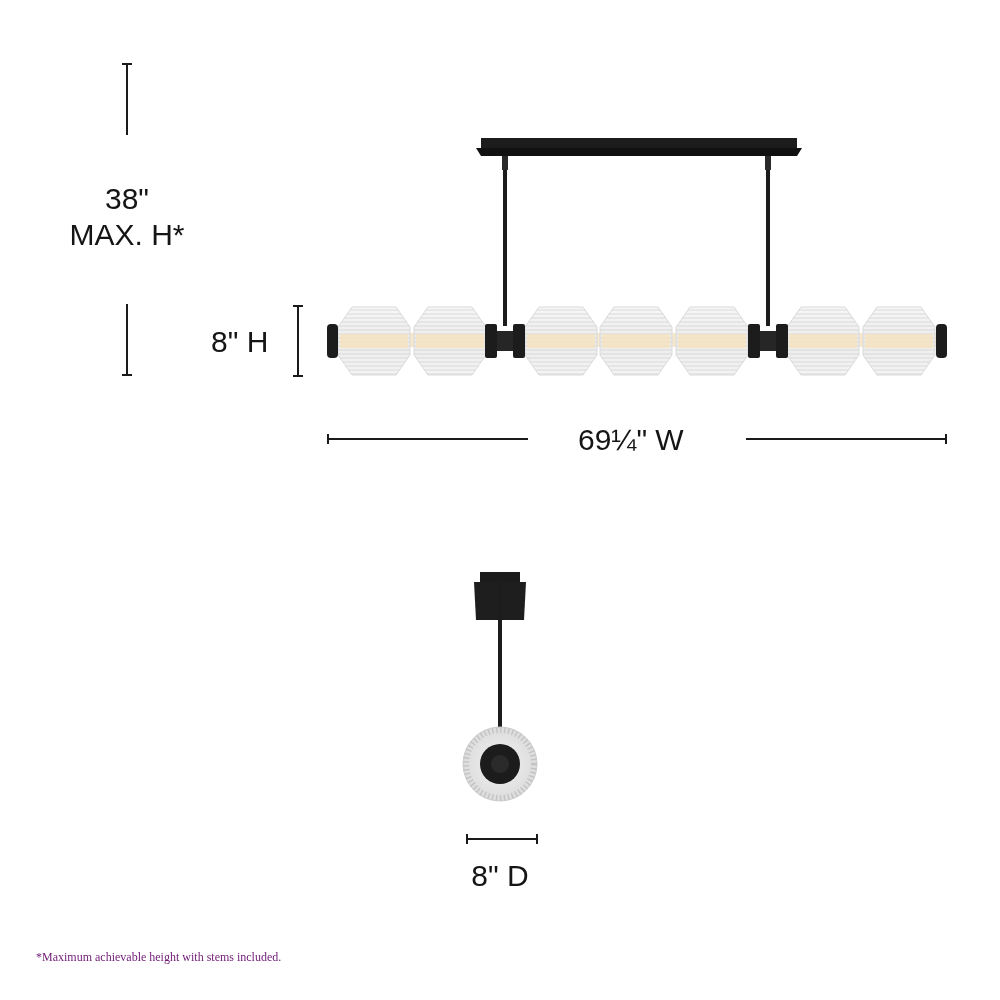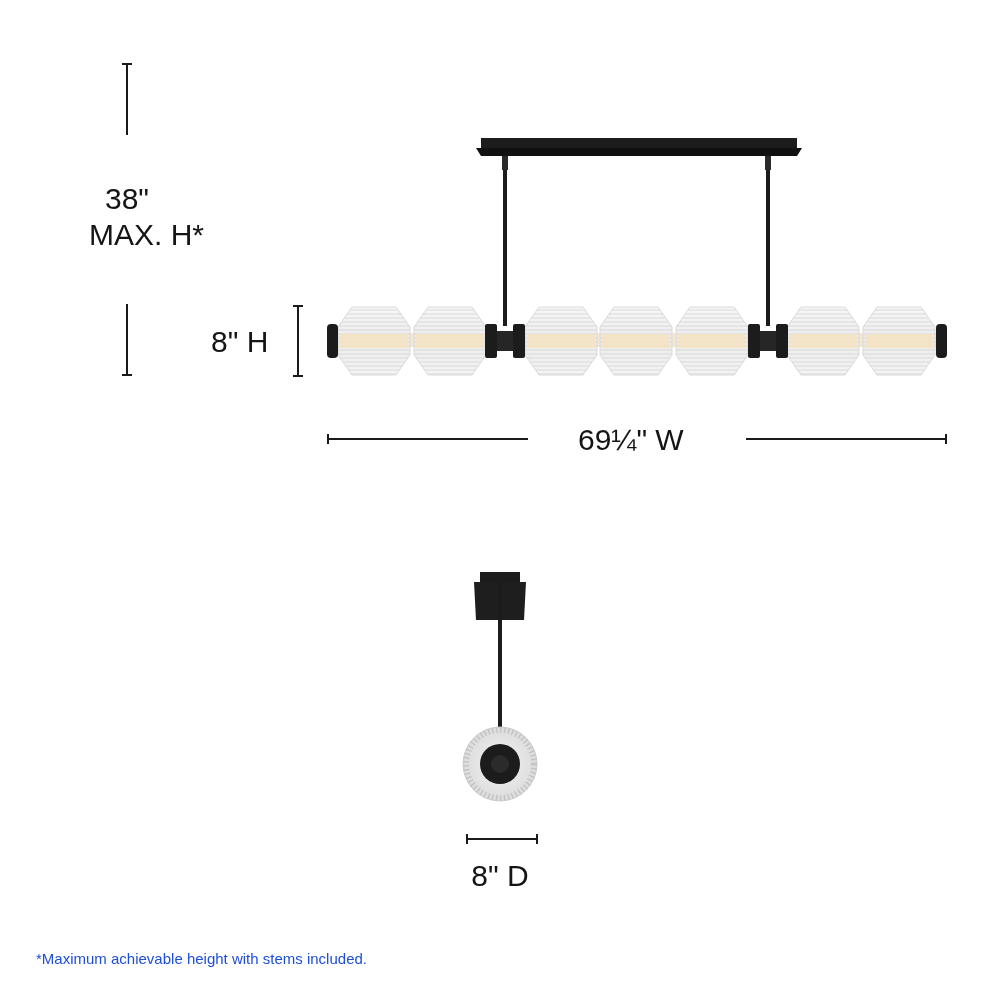--- a/index.html
+++ b/index.html
@@ -4,31 +4,31 @@
   <style>
     html, body { margin: 0; padding: 0; background: #ffffff; }
     body { width: 1000px; height: 1000px; position: relative; overflow: hidden;
            font-family: "Liberation Sans", sans-serif; color: #111; }
     .abs { position: absolute; }
     .dim-text { font-size: 30px; color: #151515; line-height: 1; white-space: nowrap; }
     .vline { position: absolute; width: 2px; background: #1a1a1a; }
     .hline { position: absolute; height: 2px; background: #1a1a1a; }
     .cap-h { position: absolute; width: 10px; height: 2px; background: #1a1a1a; }
     .cap-v { position: absolute; width: 2px; height: 10px; background: #1a1a1a; }
-    .footnote { font-size: 15px; color: #1d4ed8; white-space: nowrap; }
+    .footnote { font-size: 12px; color: #701a75; white-space: nowrap; font-family: Liberation Serif, serif; }
     svg { position: absolute; left: 0; top: 0; }
   </style>
 </head>
 <body>
 
 <div>
   <div class="cap-h" style="left:122px; top:63px;"></div>
   <div class="vline" style="left:126px; top:63px; height:72px;"></div>
   <div class="abs dim-text" style="left:60px; top:184px; width:134px; text-align:center;">38"</div>
-  <div class="abs dim-text" style="left:50px; top:220px; width:154px; text-align:right;">MAX. H*</div>
+  <div class="abs dim-text" style="left:50px; top:220px; width:154px; text-align:center;">MAX. H*</div>
   <div class="vline" style="left:126px; top:304px; height:72px;"></div>
   <div class="cap-h" style="left:122px; top:374px;"></div>
 </div>
 
 <div>
   <div class="abs dim-text" style="left:211px; top:327px;">8" H</div>
   <div class="cap-h" style="left:293px; top:305px;"></div>
   <div class="vline" style="left:297px; top:305px; height:72px;"></div>
   <div class="cap-h" style="left:293px; top:375px;"></div>
 </div>

